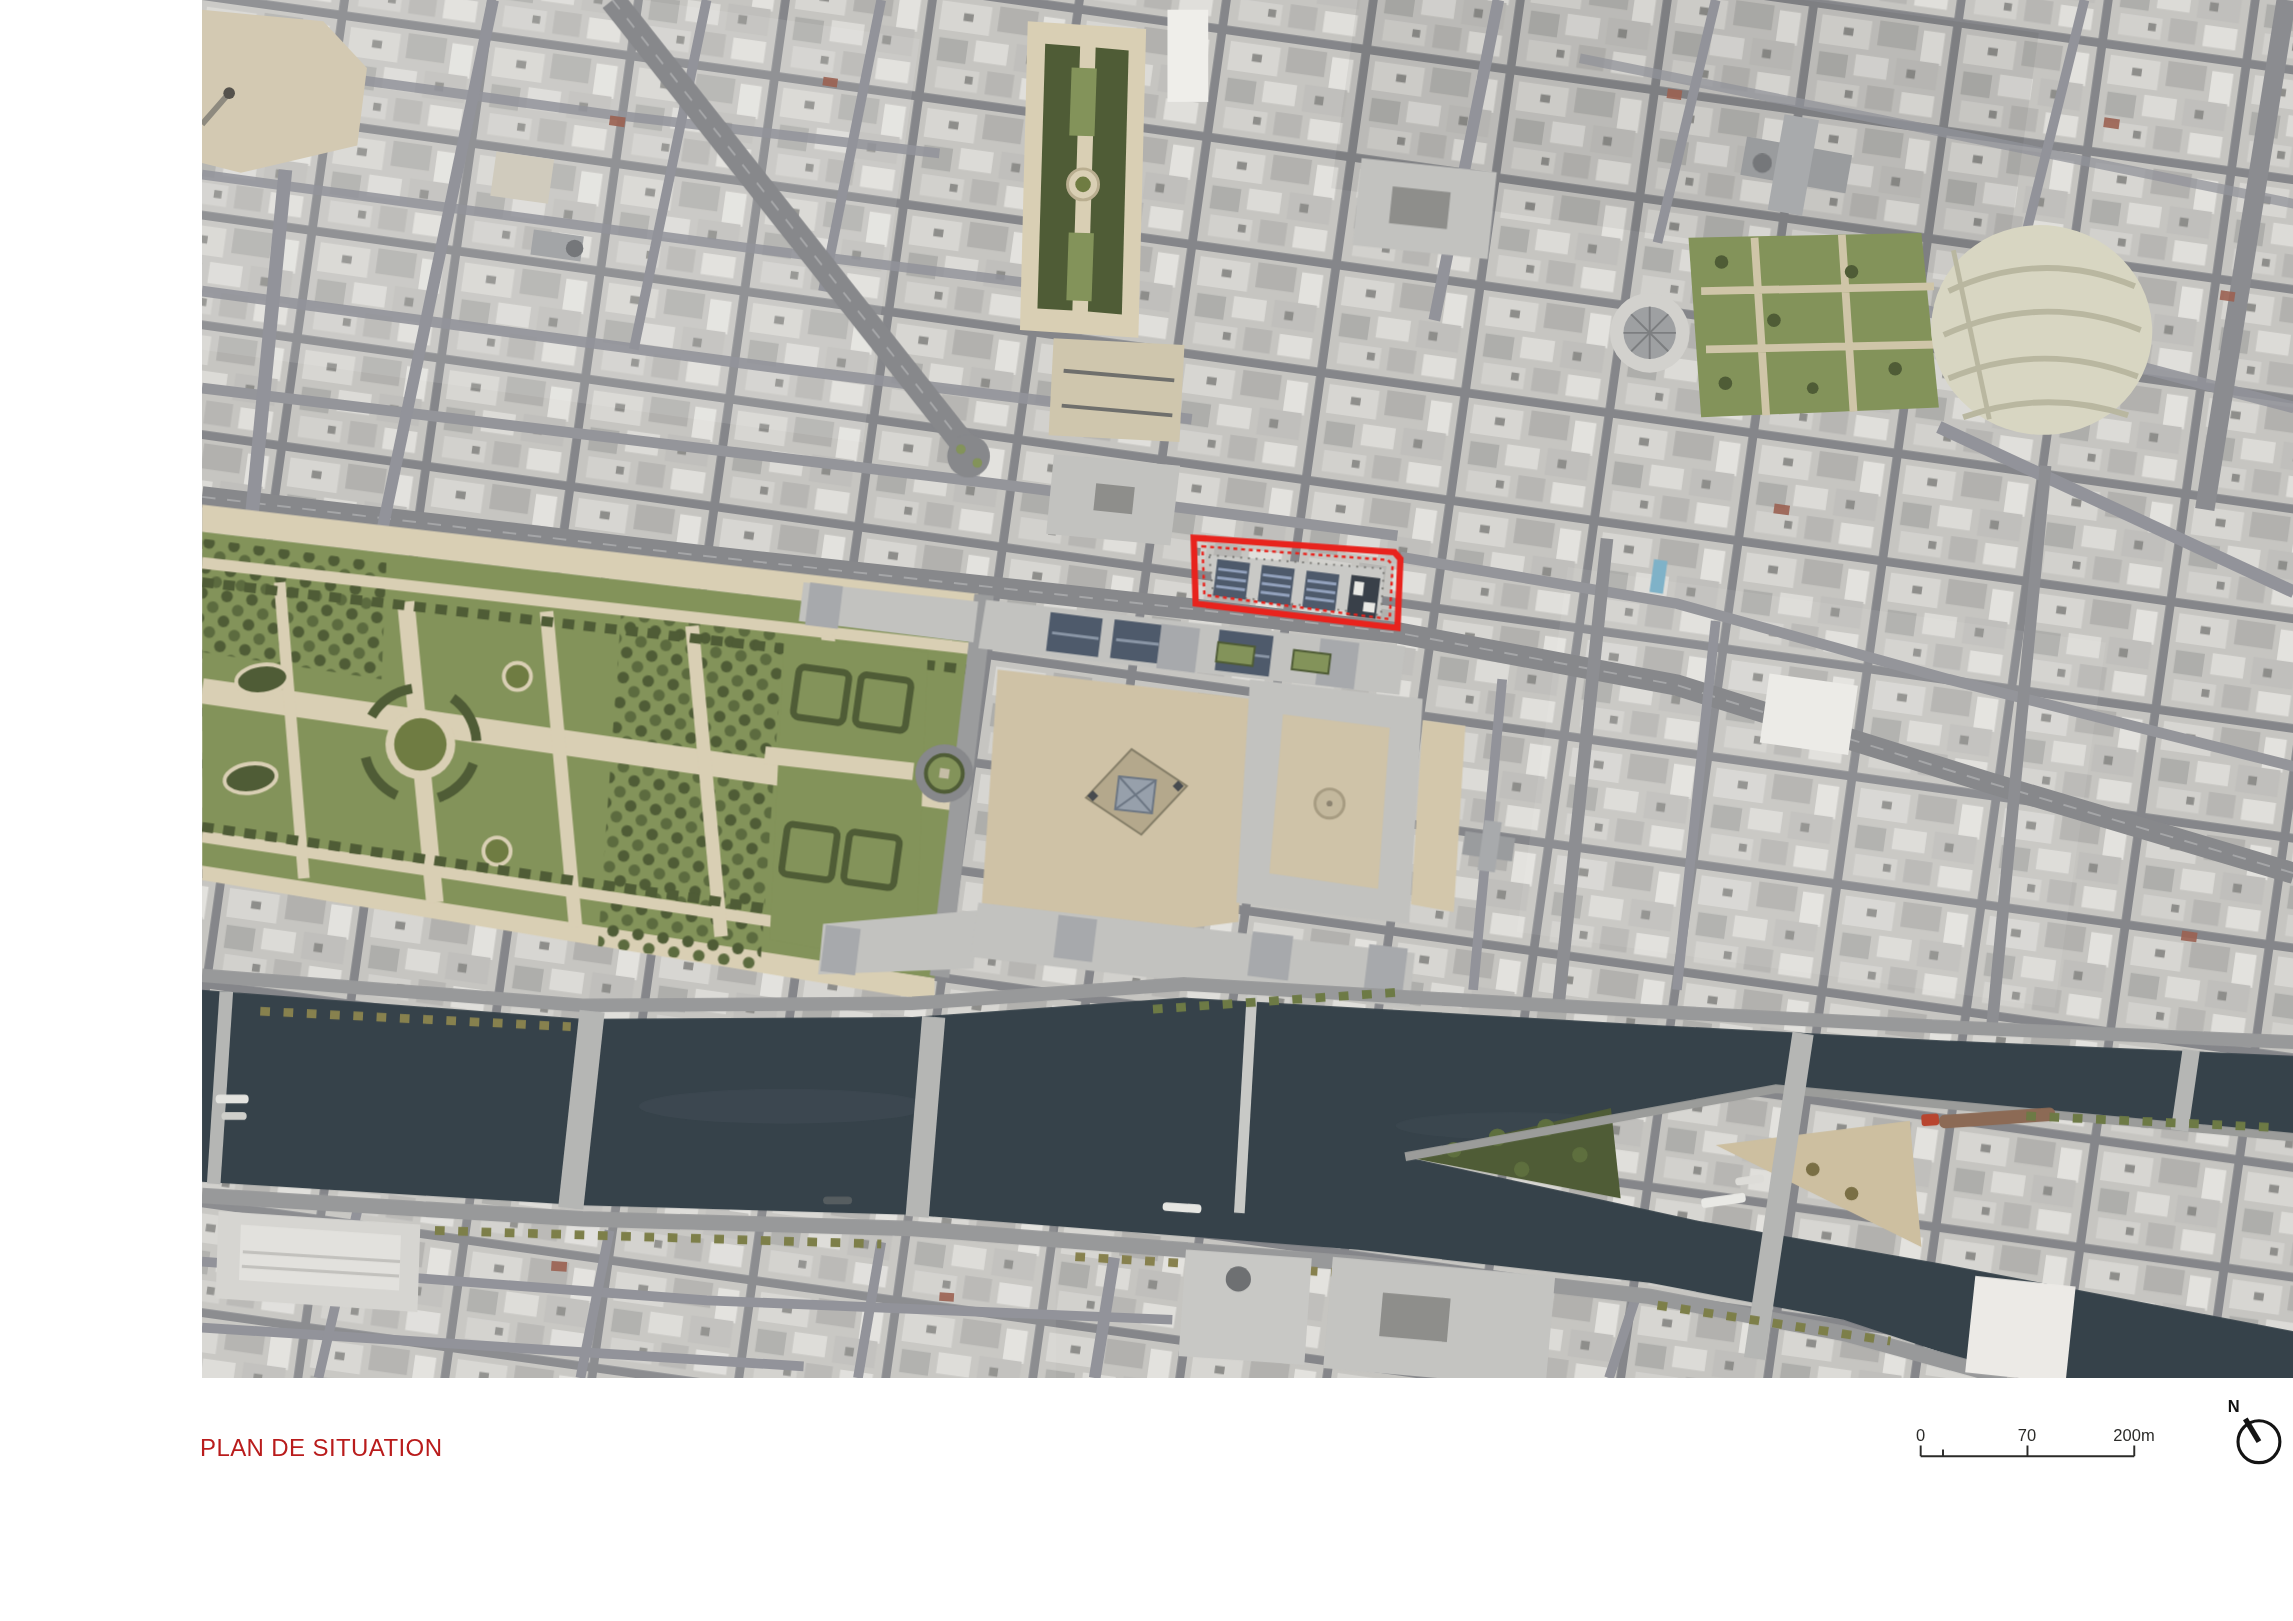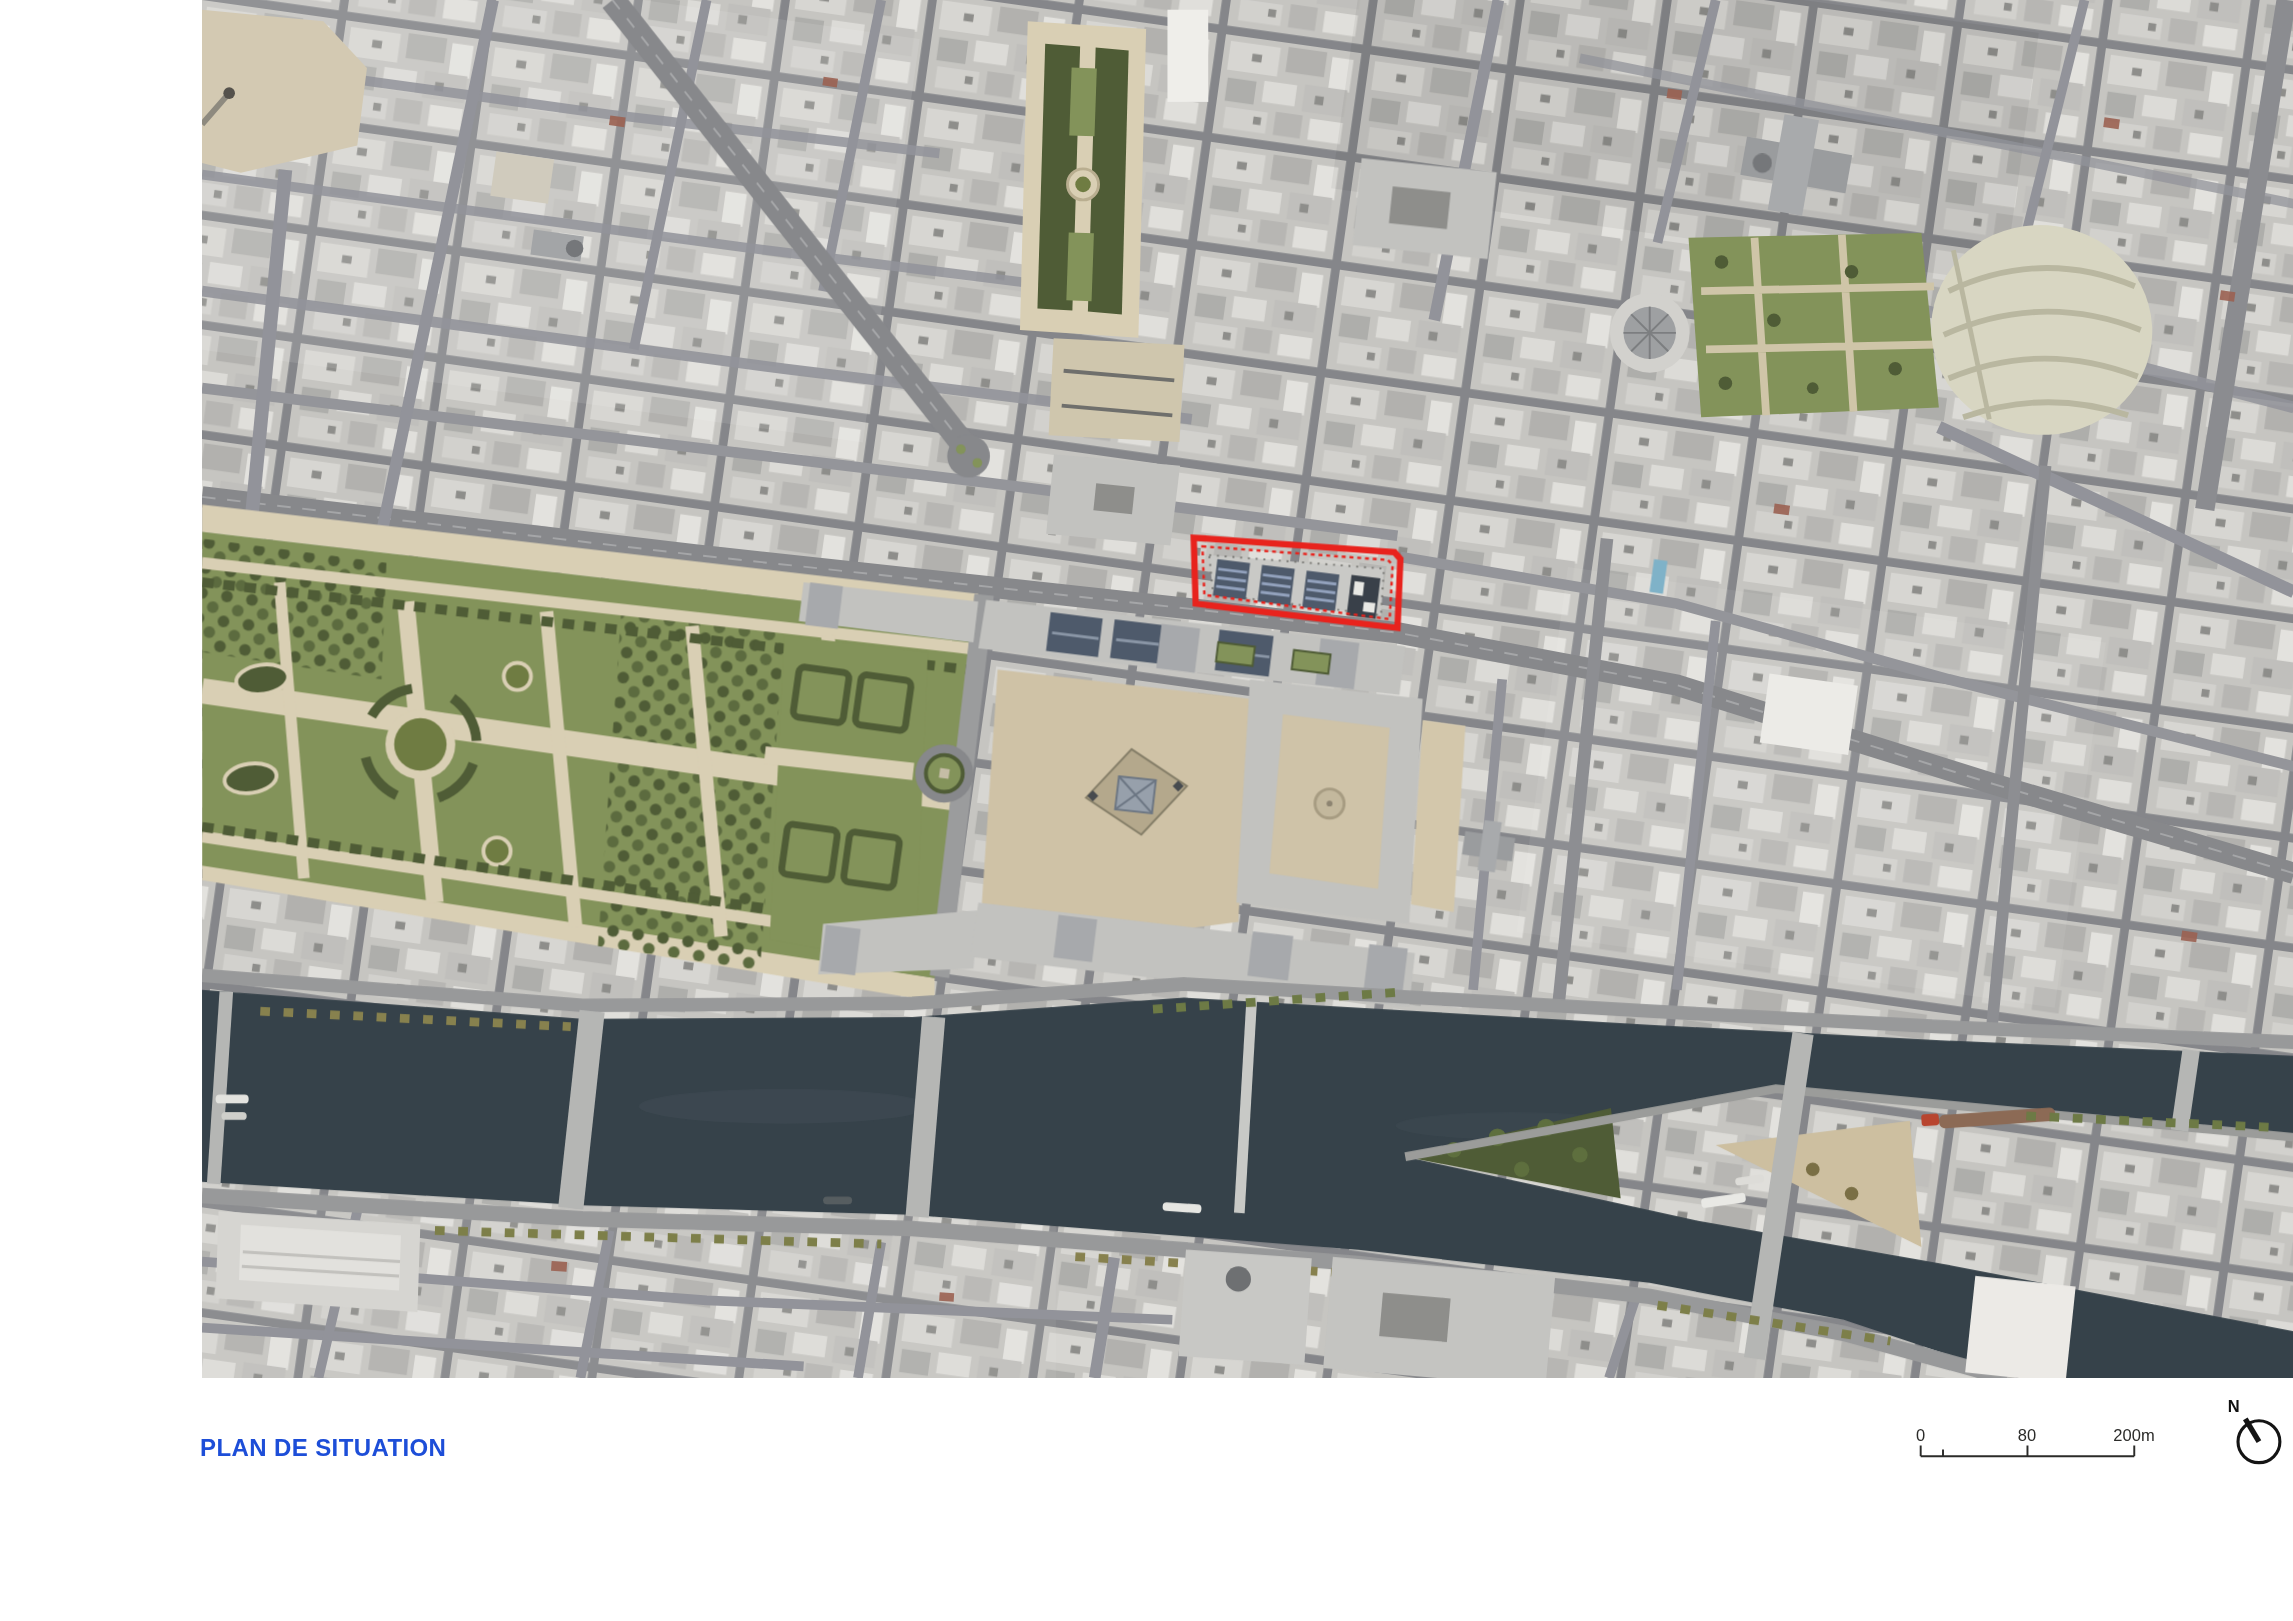--- a/index.html
+++ b/index.html
@@ -1,21 +1,21 @@
 <!DOCTYPE html>
 <html style="--site-red: #e8231d; --water: #36424a; --lawn: #83935a; --tree-dark: #4f5c36; --path-beige: #d9cfb4; --plaza-beige: #cfc2a6; --roof-gray: #c2c2bf; --street-gray: #87888b; --glass-dark: #4e5a6b;"><head>
 <meta charset="utf-8">
 <style>
   html,body{margin:0;padding:0;background:#ffffff;}
   .page{position:relative;width:2294px;height:1621px;background:#ffffff;overflow:hidden;
         font-family:"Liberation Sans", sans-serif;}
   .map-frame{position:absolute;left:202px;top:0;width:2092px;height:1378px;overflow:hidden;background:#bdbcb9;}
   .map-frame svg{display:block;width:100%;height:100%;}
-  .caption{position:absolute;left:200px;top:1434px;font-size:24px;font-weight:700;
-           letter-spacing:0.4px;color:#1d4ed8;white-space:nowrap;}
+  .caption{position:absolute;left:200px;top:1434px;font-size:24px;font-weight:400;
+           letter-spacing:0.4px;color:#b91c1c;white-space:nowrap;}
   .scalebar{position:absolute;left:1910px;top:1426px;width:233px;height:39px;}
   .scalebar .lbl{position:absolute;top:0;transform:translateX(-50%);font-size:16.5px;color:#2b2b29;}
   .scalebar .lbl.l0{left:10.7px}.scalebar .lbl.l50{left:117px}.scalebar .lbl.l100{left:224px}
   .scalebar svg{position:absolute;left:0;top:0;}
   .compass{position:absolute;left:2220px;top:1395px;width:74px;height:74px;}
   .compass .n{position:absolute;left:7.8px;top:1.9px;font-size:16.5px;font-weight:700;color:#111;}
   .compass svg{position:absolute;left:0;top:0;}
   
   .c-site{stroke:var(--site-red,#e8231d);}
   .c-water{fill:var(--water,#36424a);}
@@ -379,21 +379,21 @@
         <polygon points="1031,563 1222,577 1227,582 1224,638 1033,613" class="c-site" stroke-width="2.5" stroke-dasharray="4 4"></polygon>
         <polygon points="1022,554 1229,569 1235,576 1232,647 1024,622" class="c-site" stroke-width="6.5" stroke-linejoin="miter"></polygon>
       </g>
     </svg>
   </div>
 
   <div class="caption">PLAN DE SITUATION</div>
 
   <div class="scalebar">
     <span class="lbl l0">0</span>
-    <span class="lbl l50">80</span>
+    <span class="lbl l50">70</span>
     <span class="lbl l100">200m</span>
     <svg width="233" height="39" viewBox="0 0 240 40">
       <line x1="11" y1="31" x2="231" y2="31" stroke="#2b2b29" stroke-width="2"></line>
       <line x1="11" y1="20" x2="11" y2="31" stroke="#2b2b29" stroke-width="2"></line>
       <line x1="34" y1="24" x2="34" y2="31" stroke="#2b2b29" stroke-width="2"></line>
       <line x1="121" y1="20" x2="121" y2="31" stroke="#2b2b29" stroke-width="2"></line>
       <line x1="231" y1="20" x2="231" y2="31" stroke="#2b2b29" stroke-width="2"></line>
     </svg>
   </div>
 

